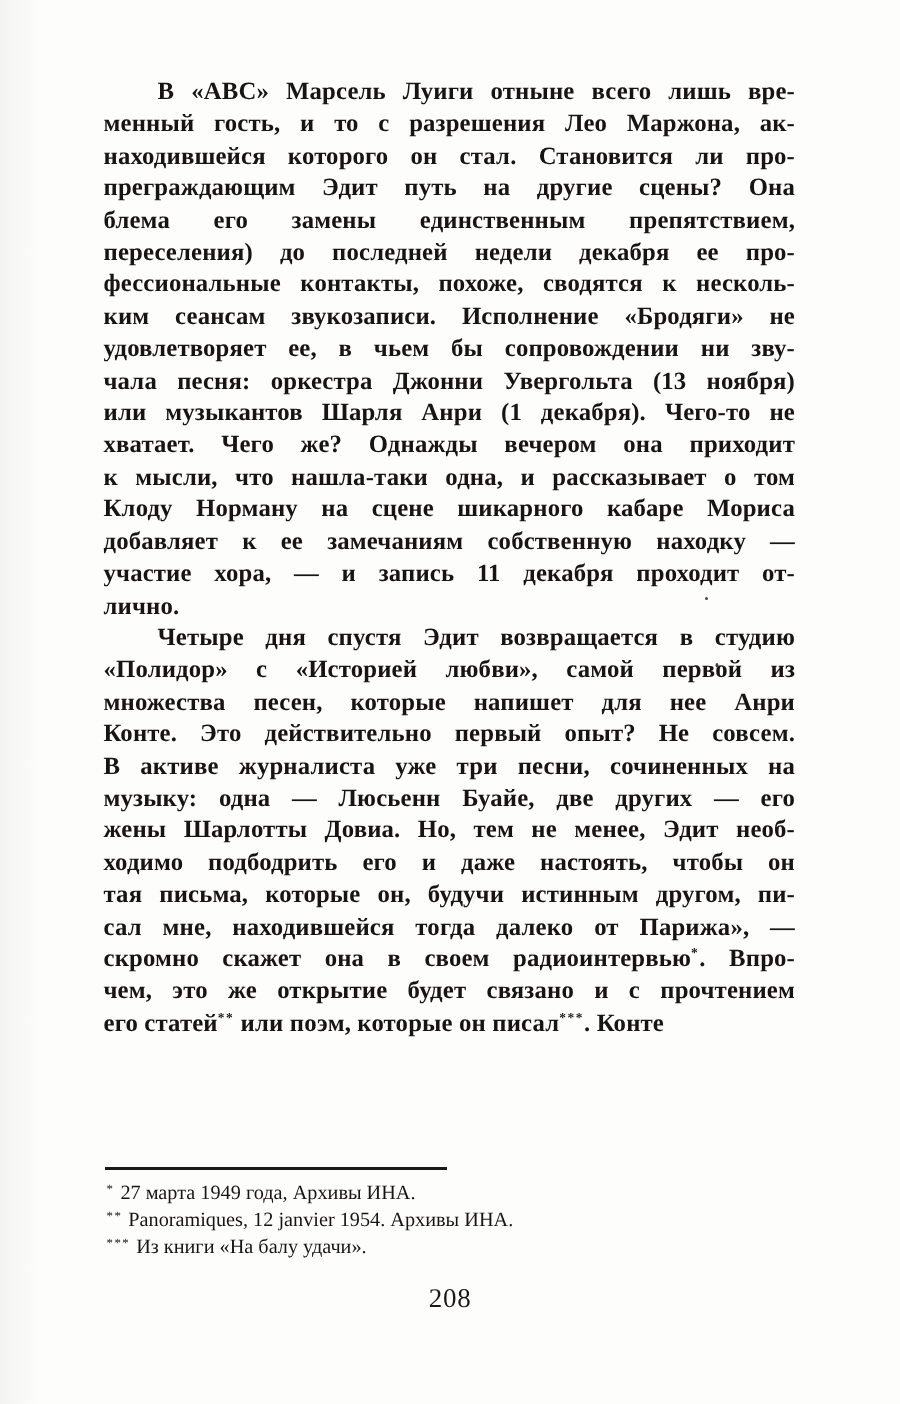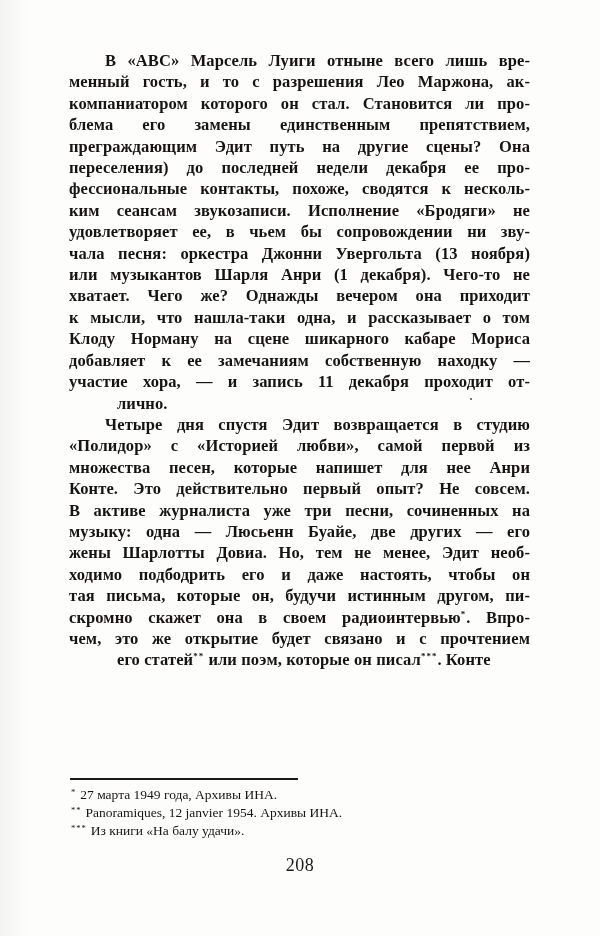--- a/index.html
+++ b/index.html
@@ -21,21 +21,21 @@
     line-height: 21.4px;
     font-weight: bold;
     color: #171513;
     letter-spacing: 0.1px;
   }
   .line {
     text-align: justify;
     text-align-last: justify;
   }
   .line.para-first { text-indent: 36px; }
-  .line.para-last  { text-align-last: left; margin-left: 48px; }
+  .line.para-last  { text-align-last: left; }
   sup.fnmark {
     font-size: 9px;
     vertical-align: 6px;
     letter-spacing: 1px;
     line-height: 0;
   }
   .footnote-rule {
     position: absolute;
     left: 70px; top: 778px;
     width: 228px; height: 2px;
@@ -70,23 +70,23 @@
     border-radius: 50%;
   }
 </style>
 </head>
 <body style="background: rgb(253, 253, 251);">
 
 <div class="page">
   <div class="text-block" style="color: rgb(23, 21, 19);">
       <div class="line para-first">В «ABC» Марсель Луиги отныне всего лишь вре-</div>
       <div class="line">менный гость, и то с разрешения Лео Маржона, ак-</div>
-      <div class="line">компаниатором которого он стал. Становится ли про-</div>
+      <div class="line">находившейся которого он стал. Становится ли про-</div>
+      <div class="line">преграждающим Эдит путь на другие сцены? Она</div>
       <div class="line">блема его замены единственным препятствием,</div>
-      <div class="line">преграждающим Эдит путь на другие сцены? Она</div>
       <div class="line">переселения) до последней недели декабря ее про-</div>
       <div class="line">фессиональные контакты, похоже, сводятся к несколь-</div>
       <div class="line">ким сеансам звукозаписи. Исполнение «Бродяги» не</div>
       <div class="line">удовлетворяет ее, в чьем бы сопровождении ни зву-</div>
       <div class="line">чала песня: оркестра Джонни Увергольта (13 ноября)</div>
       <div class="line">или музыкантов Шарля Анри (1 декабря). Чего-то не</div>
       <div class="line">хватает. Чего же? Однажды вечером она приходит</div>
       <div class="line">к мысли, что нашла-таки одна, и рассказывает о том</div>
       <div class="line">Клоду Норману на сцене шикарного кабаре Мориса</div>
       <div class="line">добавляет к ее замечаниям собственную находку —</div>
@@ -94,20 +94,21 @@
       <div class="line para-last">лично.</div>
       <div class="line para-first">Четыре дня спустя Эдит возвращается в студию</div>
       <div class="line">«Полидор» с «Историей любви», самой первой из</div>
       <div class="line">множества песен, которые напишет для нее Анри</div>
       <div class="line">Конте. Это действительно первый опыт? Не совсем.</div>
       <div class="line">В активе журналиста уже три песни, сочиненных на</div>
       <div class="line">музыку: одна — Люсьенн Буайе, две других — его</div>
       <div class="line">жены Шарлотты Довиа. Но, тем не менее, Эдит необ-</div>
       <div class="line">ходимо подбодрить его и даже настоять, чтобы он</div>
       <div class="line">тая письма, которые он, будучи истинным другом, пи-</div>
+      <div class="line">сал мне, находившейся тогда далеко от Парижа», —</div>
       <div class="line">скромно скажет она в своем радиоинтервью<sup class="fnmark">*</sup>. Впро-</div>
       <div class="line">чем, это же открытие будет связано и с прочтением</div>
       <div class="line para-last">его статей<sup class="fnmark">**</sup> или поэм, которые он писал<sup class="fnmark">***</sup>. Конте</div>
     </div>
   <div class="footnote-rule"></div>
   <div class="footnotes" style="color: rgb(23, 21, 19);">
       <div class="footnote"><sup class="fnmark">*</sup><span>27 марта 1949 года, Архивы ИНА.</span></div>
       <div class="footnote"><sup class="fnmark">**</sup><span>Panoramiques, 12 janvier 1954. Архивы ИНА.</span></div>
       <div class="footnote"><sup class="fnmark">***</sup><span>Из книги «На балу удачи».</span></div>
     </div>

